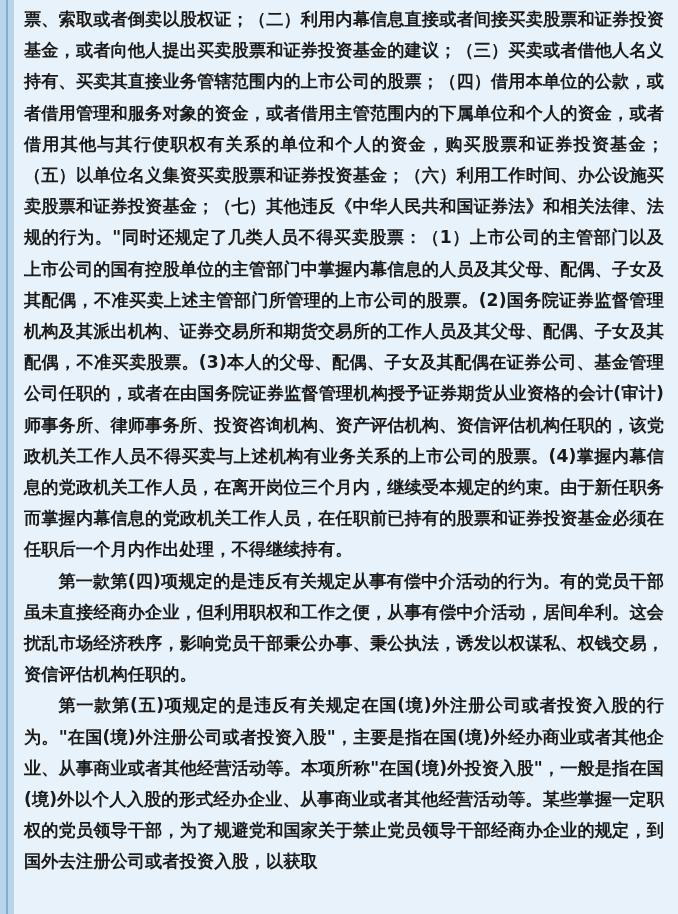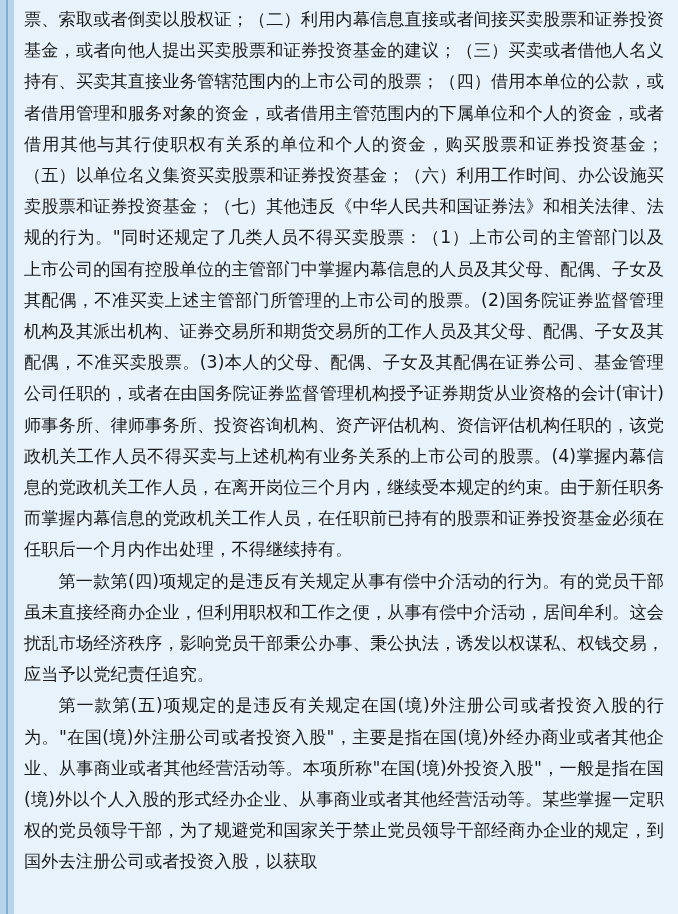--- a/index.html
+++ b/index.html
@@ -7,20 +7,21 @@
     padding: 0;
     background: #ffffff;
   }
   .page {
     position: relative;
     width: 678px;
     height: 914px;
     background: #e8f2fa;
     overflow: hidden;
     box-sizing: border-box;
+    font-weight: bold;
   }
   
   .rail {
     position: absolute;
     left: 0;
     top: 0;
     bottom: 0;
     width: 14px;
     background: #b8d4ea;
   }
@@ -57,16 +58,16 @@
 </style>
 </head>
 <body>
 
 <div class="page">
   <div class="rail">
     <div class="rail-inner"></div>
   </div>
   <div class="content">
     <p>票、索取或者倒卖以股权证；（二）利用内幕信息直接或者间接买卖股票和证券投资基金，或者向他人提出买卖股票和证券投资基金的建议；（三）买卖或者借他人名义持有、买卖其直接业务管辖范围内的上市公司的股票；（四）借用本单位的公款，或者借用管理和服务对象的资金，或者借用主管范围内的下属单位和个人的资金，或者借用其他与其行使职权有关系的单位和个人的资金，购买股票和证券投资基金；（五）以单位名义集资买卖股票和证券投资基金；（六）利用工作时间、办公设施买卖股票和证券投资基金；（七）其他违反《中华人民共和国证券法》和相关法律、法规的行为。"同时还规定了几类人员不得买卖股票：（1）上市公司的主管部门以及上市公司的国有控股单位的主管部门中掌握内幕信息的人员及其父母、配偶、子女及其配偶，不准买卖上述主管部门所管理的上市公司的股票。(2)国务院证券监督管理机构及其派出机构、证券交易所和期货交易所的工作人员及其父母、配偶、子女及其配偶，不准买卖股票。(3)本人的父母、配偶、子女及其配偶在证券公司、基金管理公司任职的，或者在由国务院证券监督管理机构授予证券期货从业资格的会计(审计)师事务所、律师事务所、投资咨询机构、资产评估机构、资信评估机构任职的，该党政机关工作人员不得买卖与上述机构有业务关系的上市公司的股票。(4)掌握内幕信息的党政机关工作人员，在离开岗位三个月内，继续受本规定的约束。由于新任职务而掌握内幕信息的党政机关工作人员，在任职前已持有的股票和证券投资基金必须在任职后一个月内作出处理，不得继续持有。</p>
-    <p class="indent">第一款第(四)项规定的是违反有关规定从事有偿中介活动的行为。有的党员干部虽未直接经商办企业，但利用职权和工作之便，从事有偿中介活动，居间牟利。这会扰乱市场经济秩序，影响党员干部秉公办事、秉公执法，诱发以权谋私、权钱交易，应当予以党纪责任追究。</p>
+    <p class="indent">第一款第(四)项规定的是违反有关规定从事有偿中介活动的行为。有的党员干部虽未直接经商办企业，但利用职权和工作之便，从事有偿中介活动，居间牟利。这会扰乱市场经济秩序，影响党员干部秉公办事、秉公执法，诱发以权谋私、权钱交易，资信评估机构任职的。</p>
     <p class="indent">第一款第(五)项规定的是违反有关规定在国(境)外注册公司或者投资入股的行为。"在国(境)外注册公司或者投资入股"，主要是指在国(境)外经办商业或者其他企业、从事商业或者其他经营活动等。本项所称"在国(境)外投资入股"，一般是指在国(境)外以个人入股的形式经办企业、从事商业或者其他经营活动等。某些掌握一定职权的党员领导干部，为了规避党和国家关于禁止党员领导干部经商办企业的规定，到国外去注册公司或者投资入股，以获取</p>
   </div>
 </div>
 
 </body></html>

